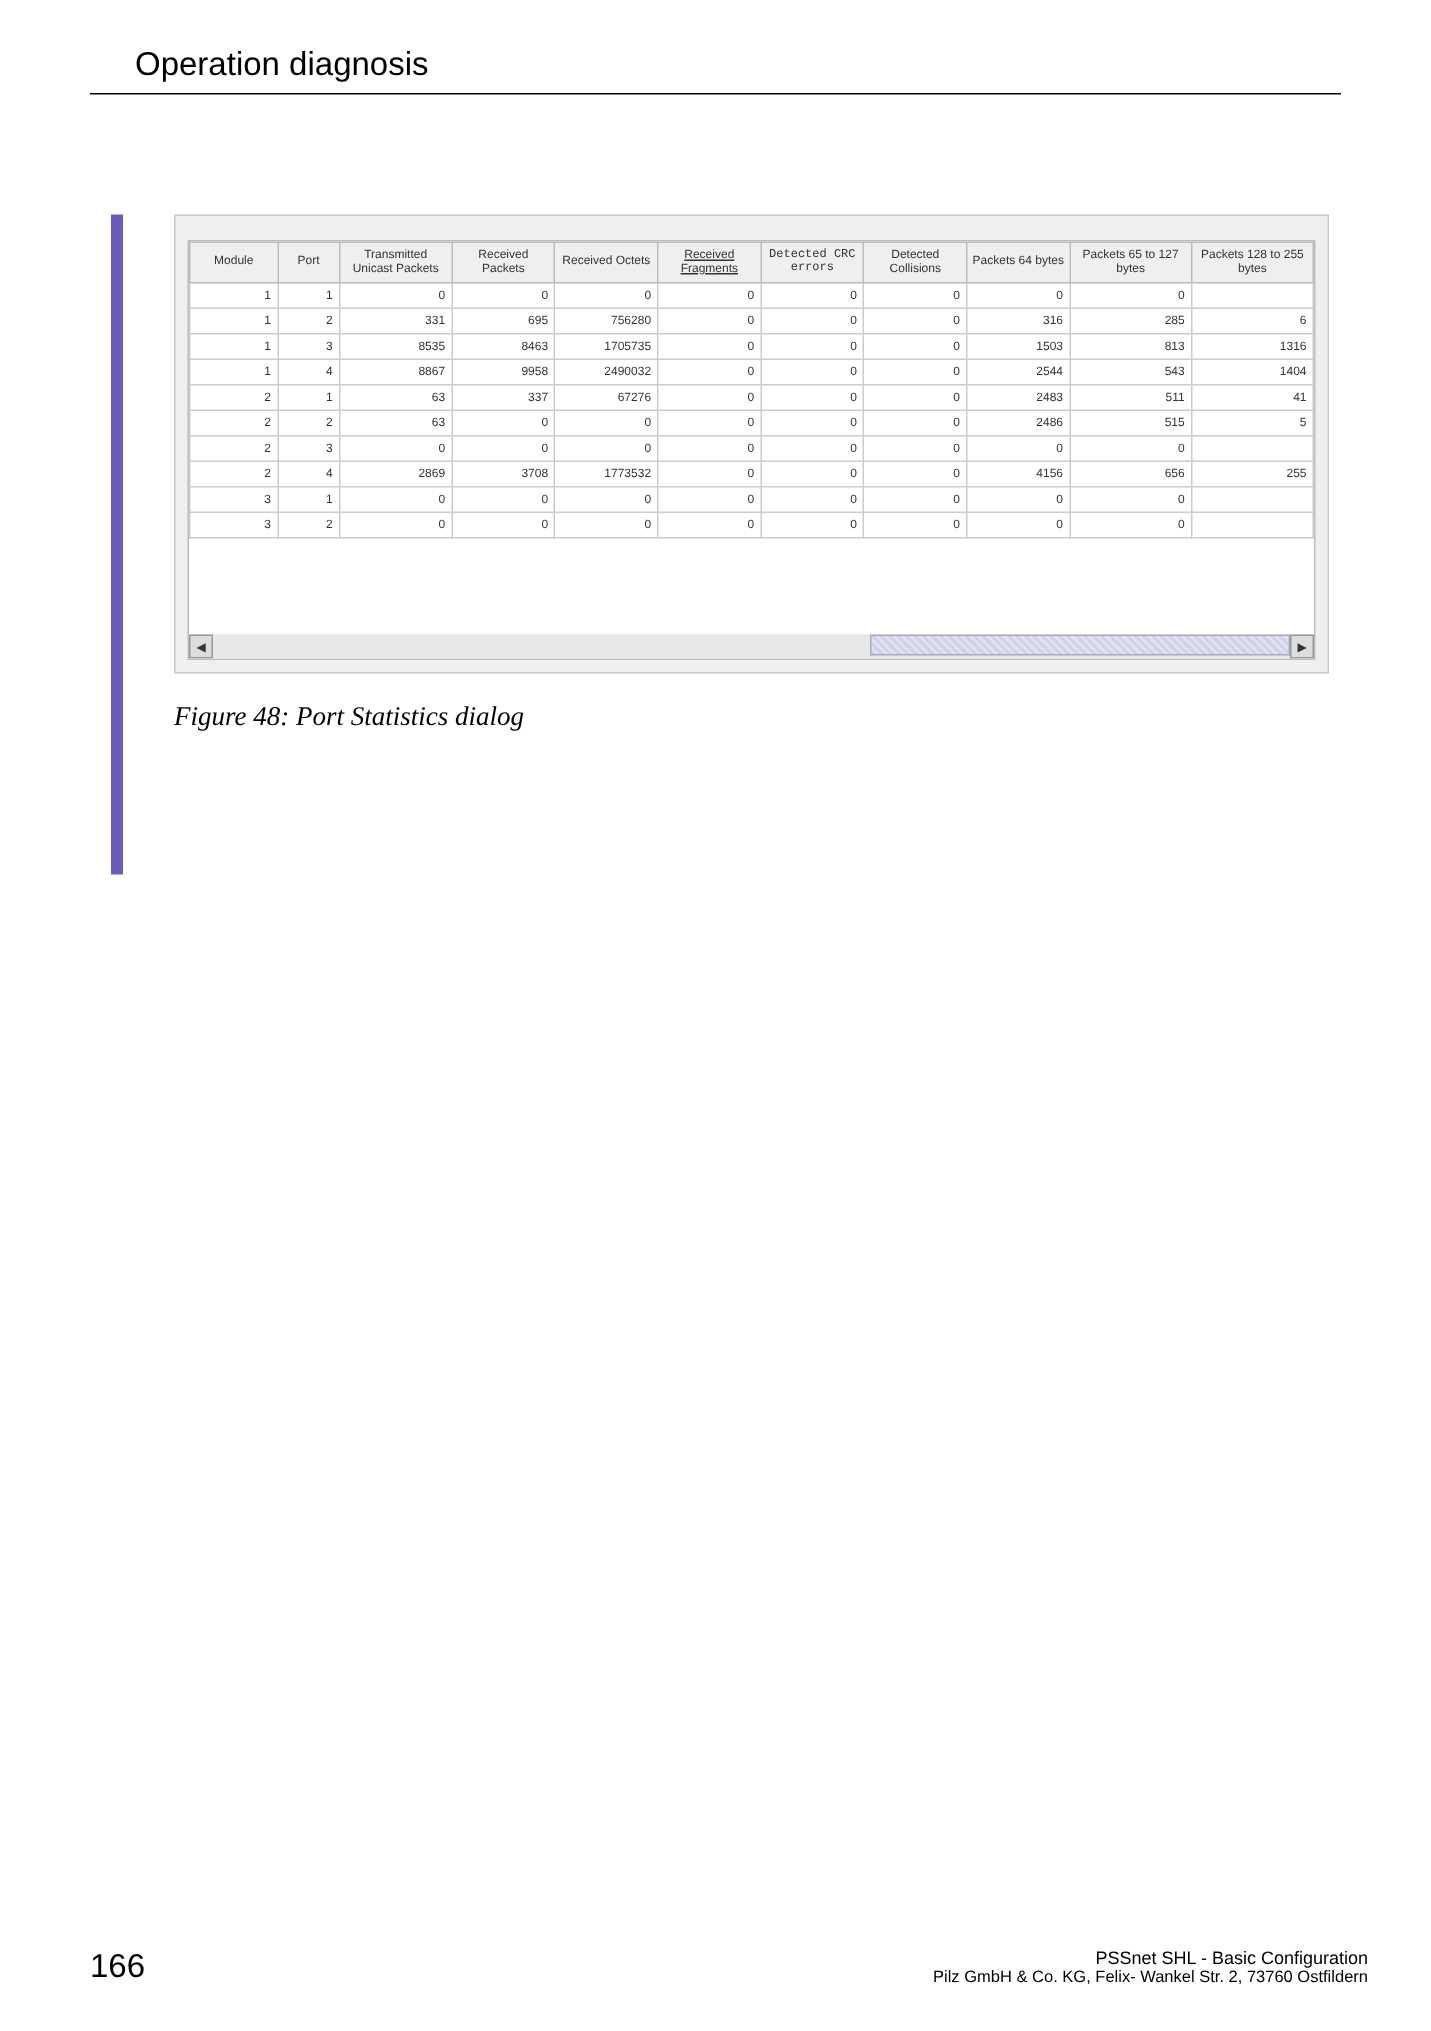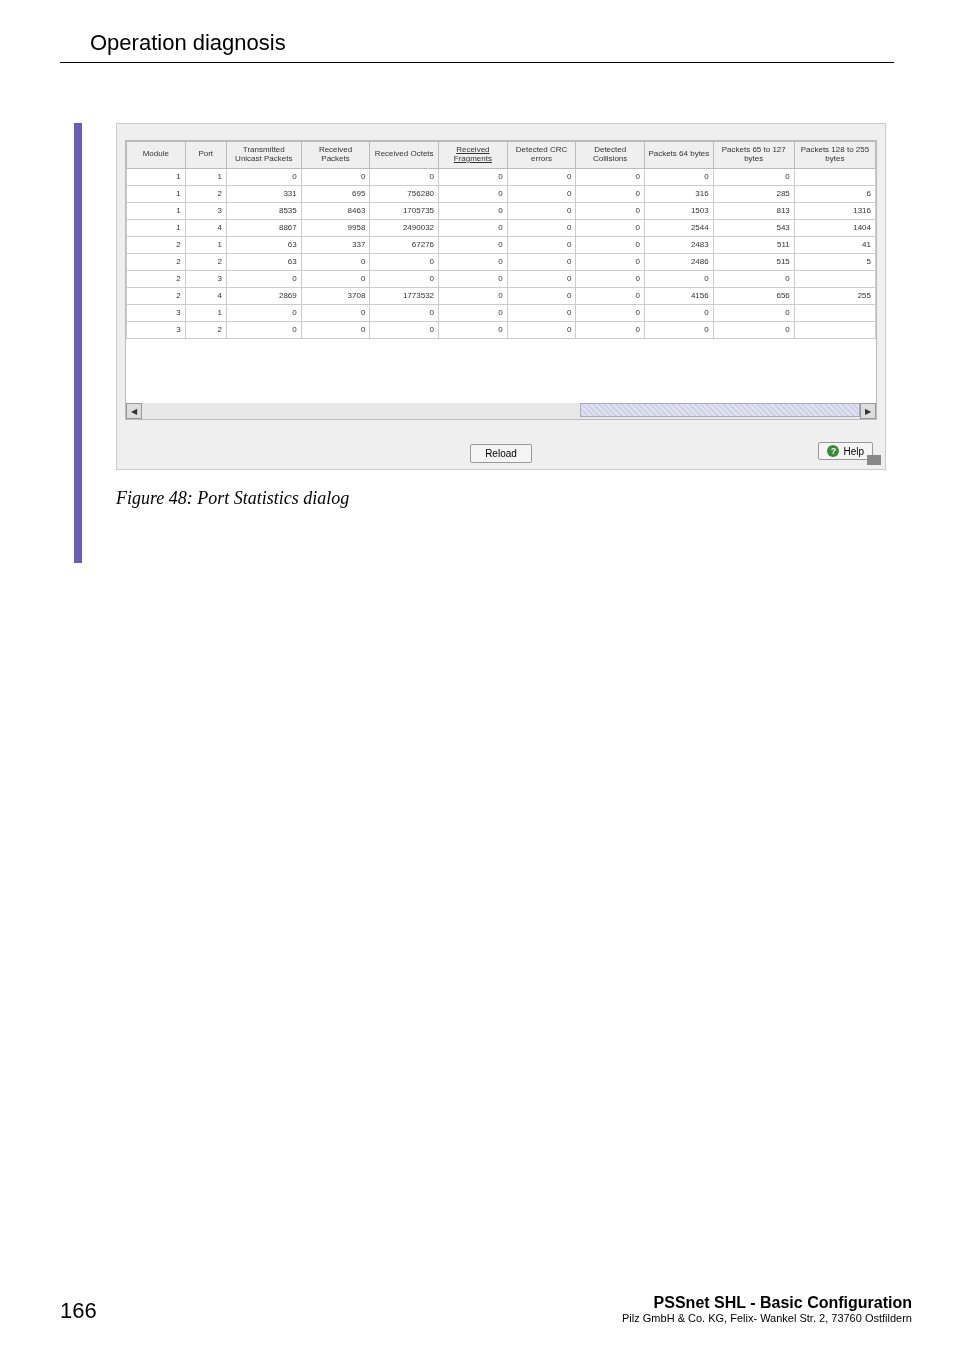--- a/index.html
+++ b/index.html
@@ -1,55 +1,55 @@
 <!DOCTYPE html>
 <html><head>
 <meta charset="utf-8">
 <style>
   html,body{margin:0;padding:0;background:#fff;font-family:Arial,Helvetica,sans-serif;color:#000;}
   .page{width:954px;height:1354px;position:relative;box-sizing:border-box;padding:30px 60px 30px 60px;}
   .header-row{display:flex;justify-content:space-between;align-items:flex-start;font-size:22px;padding:0 4px 6px 30px;}
   .header-left{font-weight:400;}
   .header-right{font-weight:400;}
   .hr{border:none;border-top:1.5px solid #000;margin:0 0 0 0;}
-  .content{position:relative;margin-top:60px;}
+  .content{position:relative;margin-top:80px;}
   .fig-block{position:relative;margin-left:14px;}
   .purple-bar{position:absolute;left:0;top:0;width:8px;height:440px;background:#6a5db8;}
   .dialog{position:relative;margin-left:42px;width:770px;background:#efefef;border:1px solid #ccc;box-sizing:border-box;}
   .dialog-inner{padding:16px 8px 8px 8px;}
   .table-frame{background:#fff;border:1px solid #bbb;height:278px;overflow:hidden;position:relative;}
   table.stats{border-collapse:collapse;width:100%;font-size:8px;color:#333;table-layout:fixed;}
   table.stats th{background:#efefef;border:1px solid #bbb;padding:4px 2px;font-weight:400;text-align:center;vertical-align:middle;line-height:1.1;}
   table.stats td{border:1px solid #ccc;padding:2px 4px;text-align:right;height:12px;white-space:nowrap;overflow:hidden;}
   .col-module{width:42px;}
   .col-port{width:28px;}
   .col-tup{width:55px;}
   .col-rp{width:50px;}
   .col-ro{width:50px;}
   .col-rf{width:50px;text-decoration:underline;}
-  .col-crc{width:50px;}
+  .col-crc{width:50px;font-family:Liberation Mono, monospace;}
   .col-coll{width:50px;}
   .col-p64{width:50px;}
   .col-p65{width:60px;}
   .col-p128{width:60px;}
   .hscroll{position:absolute;left:0;right:0;bottom:0;height:16px;background:#efefef;display:flex;align-items:center;}
   .hscroll .arrow{width:16px;height:16px;border:1px solid #999;background:#ddd;display:flex;align-items:center;justify-content:center;font-size:8px;color:#333;box-sizing:border-box;}
   .hscroll .track{flex:1;height:16px;background:#e8e8e8;position:relative;}
   .hscroll .thumb{position:absolute;right:0;top:0;width:280px;height:14px;background:repeating-linear-gradient(45deg,#cfd2e8,#cfd2e8 2px,#e0e2f0 2px,#e0e2f0 4px);border:1px solid #aab;box-sizing:border-box;}
   .btnbar{padding:16px 10px 6px 10px;display:flex;justify-content:center;position:relative;}
   .reload-btn{font-size:10px;padding:3px 14px;background:#f5f5f5;border:1px solid #999;border-radius:2px;}
   .help-btn{position:absolute;right:12px;top:14px;font-size:10px;padding:2px 8px;background:#f5f5f5;border:1px solid #999;border-radius:2px;display:flex;align-items:center;gap:4px;}
   .help-btn .qmark{display:inline-flex;width:12px;height:12px;border-radius:50%;background:#3a8a3a;color:#fff;align-items:center;justify-content:center;font-size:9px;font-weight:bold;}
   .resizer{position:absolute;right:4px;bottom:4px;width:14px;height:10px;background:#888;}
   .caption{font-style:italic;font-size:18px;margin:18px 0 0 42px;font-family:Liberation Serif, serif;}
   .footer{position:absolute;left:60px;right:42px;bottom:30px;}
   .footer-line{display:flex;justify-content:space-between;align-items:flex-end;}
   .footer-left{font-size:22px;}
   .footer-right{text-align:right;}
-  .footer-title{font-size:16px;font-weight:bold;}
+  .footer-title{font-size:12px;}
   .footer-sub{font-size:11px;}
 </style>
 </head>
 <body>
 <div class="page">
 
   <div class="header-row">
     <div class="header-left">Operation diagnosis</div>
   </div>
   <hr class="hr">
@@ -212,28 +212,20 @@
             </table>
             <div class="hscroll">
               <div class="arrow">◀</div>
               <div class="track">
                 <div class="thumb"></div>
               </div>
               <div class="arrow">▶</div>
             </div>
           </div>
         </div>
-        <div class="btnbar">
-          <button class="reload-btn">Reload</button>
-          <button class="help-btn">
-            <span class="qmark">?</span>
-            <span>Help</span>
-          </button>
-          <div class="resizer"></div>
-        </div>
       </div>
 
       <div class="caption">Figure 48: Port Statistics dialog</div>
     </div>
   </div>
 
   <div class="footer">
     <div class="footer-line">
       <div class="footer-left">166</div>
       <div class="footer-right">

